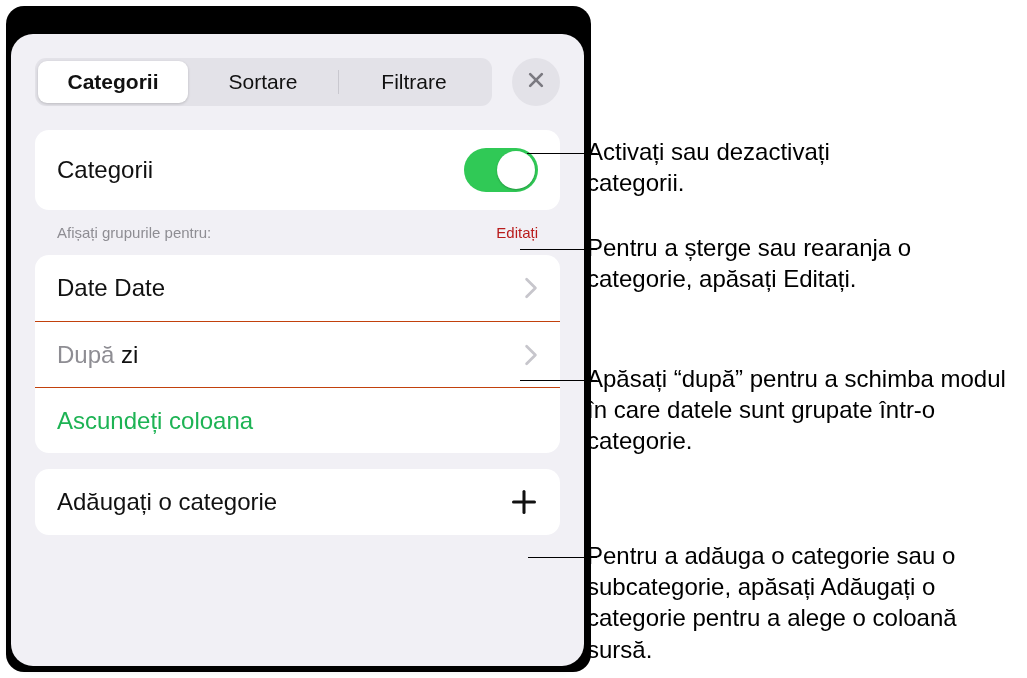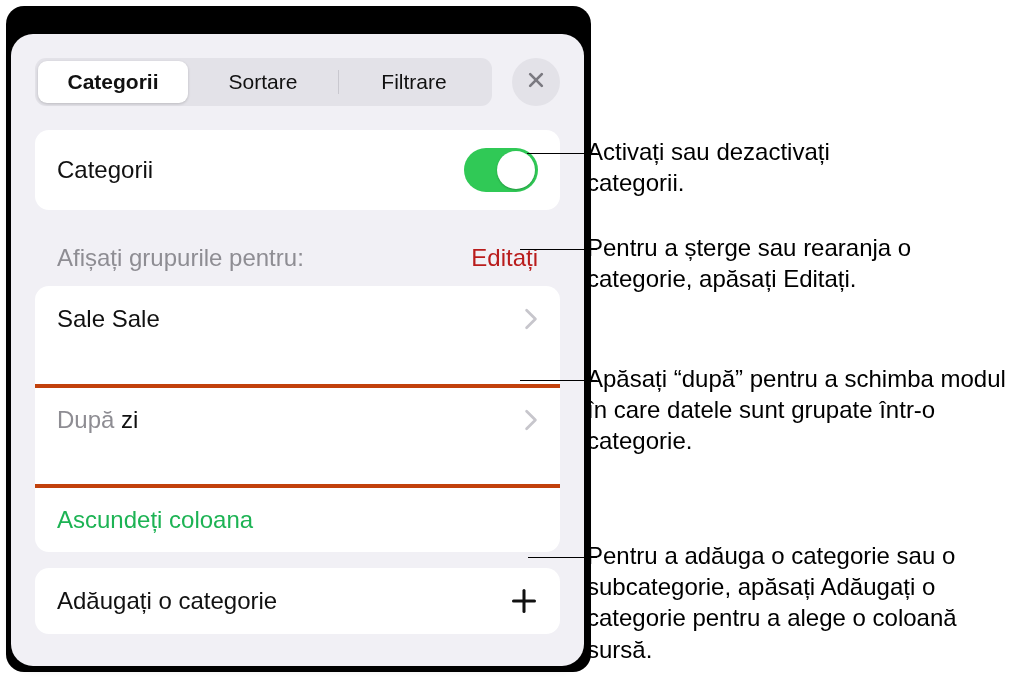--- a/index.html
+++ b/index.html
@@ -85,21 +85,21 @@
     overflow: hidden;
   }
   .row {
     display: flex;
     align-items: center;
     padding: 18px 22px;
     min-height: 66px;
     font-size: 24px;
     color: #111;
   }
-  .row + .row { border-top: 4px solid #c2410c; margin-top: 32px; }
+  .row + .row { border-top: 1px solid #c2410c; }
   .row .label { flex: 1; }
   .toggle {
     width: 74px;
     height: 44px;
     background: #30c956;
     border-radius: 22px;
     position: relative;
     cursor: pointer;
   }
   .toggle .knob {
@@ -109,23 +109,23 @@
     width: 38px;
     height: 38px;
     background: #fff;
     border-radius: 50%;
     box-shadow: 0 1px 2px rgba(0,0,0,0.25);
   }
   .section-header {
     display: flex;
     align-items: baseline;
     justify-content: space-between;
-    margin-top: 34px;
+    margin-top: 14px;
     padding: 0 22px 6px 22px;
-    font-size: 24px;
+    font-size: 15px;
   }
   .section-header .title { color: #8e8d93; }
   .section-header .edit { color: #b91c1c; font-weight: 400; cursor: pointer; }
   .chevron svg { width: 14px; height: 22px; }
   .chevron { color: #c7c6cc; display:flex; align-items:center;}
   .muted-prefix { color: #8e8d93; }
   .hide-col { color: #1db354; }
   .add-card { margin-top: 16px; }
   .plus svg { width: 28px; height: 28px; }
   .plus { color:#111; display:flex; align-items:center;}
@@ -181,21 +181,21 @@
       </div>
     </div>
 
     <div class="section-header">
       <div class="title">Afișați grupurile pentru:</div>
       <div class="edit">Editați</div>
     </div>
 
     <div class="card" style="margin-top:8px;">
       <div class="row">
-        <div class="label">Sale Sale</div>
+        <div class="label">Date Date</div>
         <div class="chevron">
           <svg viewBox="0 0 12 20" fill="none" stroke="#c7c6cc" stroke-width="2.5" stroke-linecap="round" stroke-linejoin="round">
             <polyline points="2,2 10,10 2,18"></polyline>
           </svg>
         </div>
       </div>
       <div class="row">
         <div class="label">
           <span class="muted-prefix">După </span><span>zi</span>
         </div>

